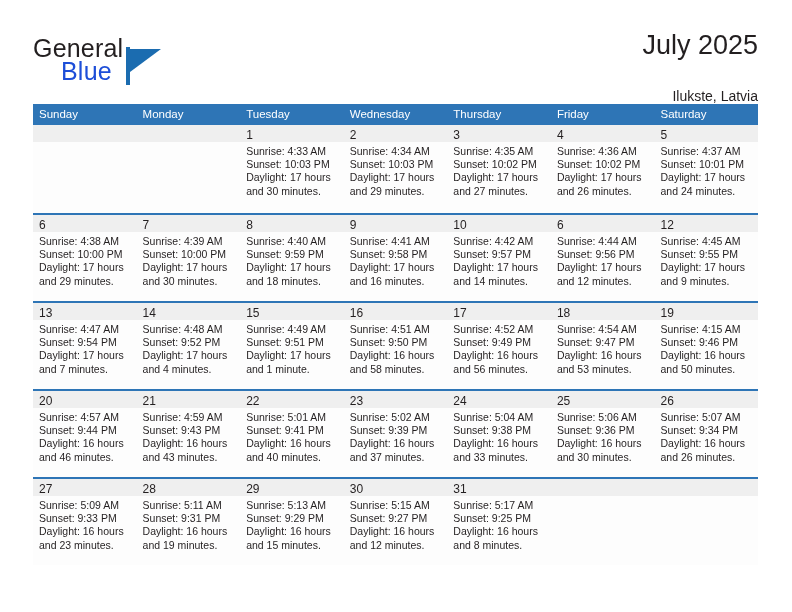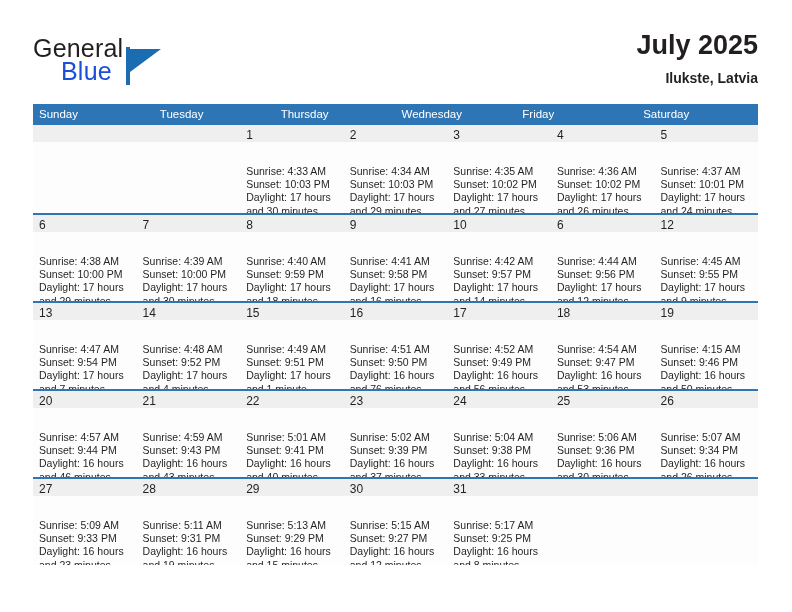--- a/index.html
+++ b/index.html
@@ -73,33 +73,32 @@
     width: 4px;
     height: 38px;
     background: #1b6cb0;
   }
 
   .title-block {
     position: absolute;
     right: 0;
     top: 0;
     text-align: right;
-    font-weight: bold;
   }
   .cal-title {
     font-size: 27px;
     color: #231f20;
     line-height: 34px;
     white-space: nowrap;
   }
   .cal-subtitle {
     font-size: 14px;
     color: #231f20;
     line-height: 20px;
-    margin-top: 6px;
+    margin-top: 24px;
     white-space: nowrap;
   }
 
   
   .calendar {
     position: absolute;
     left: 33px;
     top: 104px;
     width: 725px;
   }
@@ -140,21 +139,20 @@
     box-sizing: border-box;
     padding-left: 6px;
   }
   .day-number {
     font-size: 12px;
     line-height: 17px;
     color: #231f20;
   }
   .day-body {
     padding: 3px 5px 0 6px;
-    margin-top: 20px;
   }
   .day-line {
     font-size: 10.5px;
     line-height: 13.2px;
     color: #231f20;
     white-space: nowrap;
   }
   .day-cell.empty .day-number-band {
     background: #efefef;
   }
@@ -176,23 +174,24 @@
     <div class="title-block">
       <div class="cal-title">July 2025</div>
       <div class="cal-subtitle">Ilukste, Latvia</div>
     </div>
 
   </div>
 
   <div class="calendar">
     <div class="weekdays">
         <div class="weekday">Sunday</div>
+        <div class="weekday">Monday</div>
         <div class="weekday">Tuesday</div>
+        <div class="weekday">Wednesday</div>
         <div class="weekday">Thursday</div>
-        <div class="weekday">Wednesday</div>
         <div class="weekday">Friday</div>
         <div class="weekday">Saturday</div>
       </div>
     <div class="weeks">
         <div class="week">
           <div class="day-cell empty">
             <div class="day-number-band"><span class="day-number"></span></div>
             <div class="day-body"></div>
           </div>
           <div class="day-cell empty">
@@ -337,21 +336,21 @@
               <div class="day-line">Daylight: 17 hours</div>
               <div class="day-line">and 1 minute.</div>
             </div>
           </div>
           <div class="day-cell">
             <div class="day-number-band"><span class="day-number">16</span></div>
             <div class="day-body">
               <div class="day-line">Sunrise: 4:51 AM</div>
               <div class="day-line">Sunset: 9:50 PM</div>
               <div class="day-line">Daylight: 16 hours</div>
-              <div class="day-line">and 76 minutes.</div>
+              <div class="day-line">and 58 minutes.</div>
             </div>
           </div>
           <div class="day-cell">
             <div class="day-number-band"><span class="day-number">17</span></div>
             <div class="day-body">
               <div class="day-line">Sunrise: 4:52 AM</div>
               <div class="day-line">Sunset: 9:49 PM</div>
               <div class="day-line">Daylight: 16 hours</div>
               <div class="day-line">and 56 minutes.</div>
             </div>

